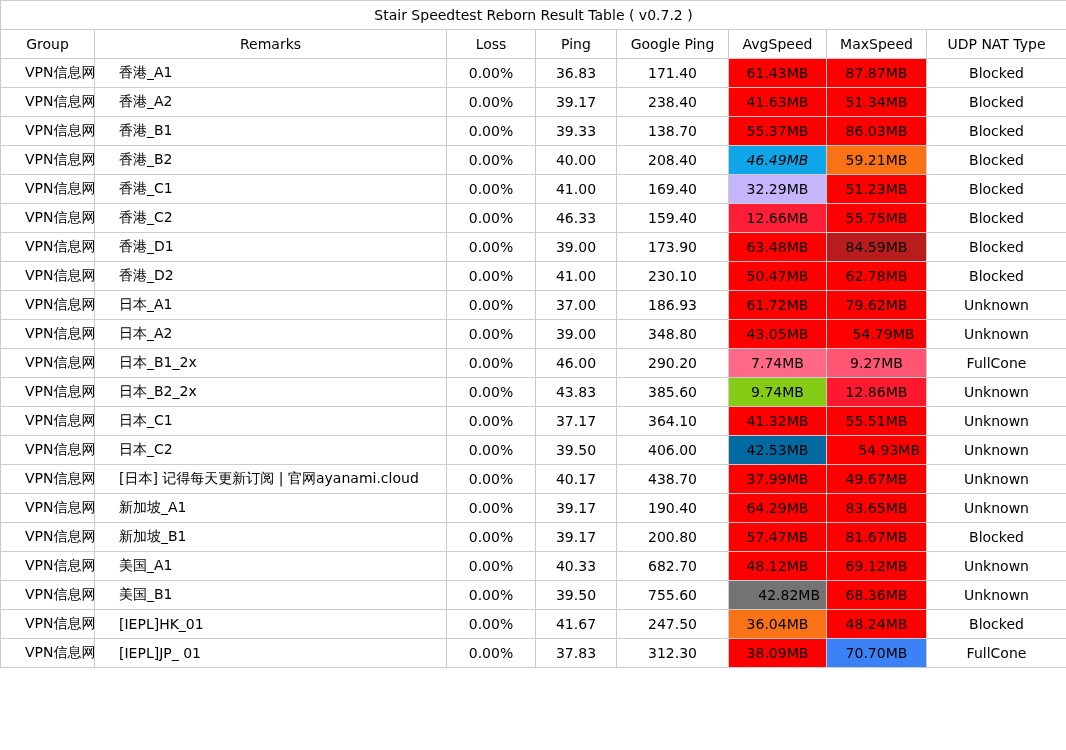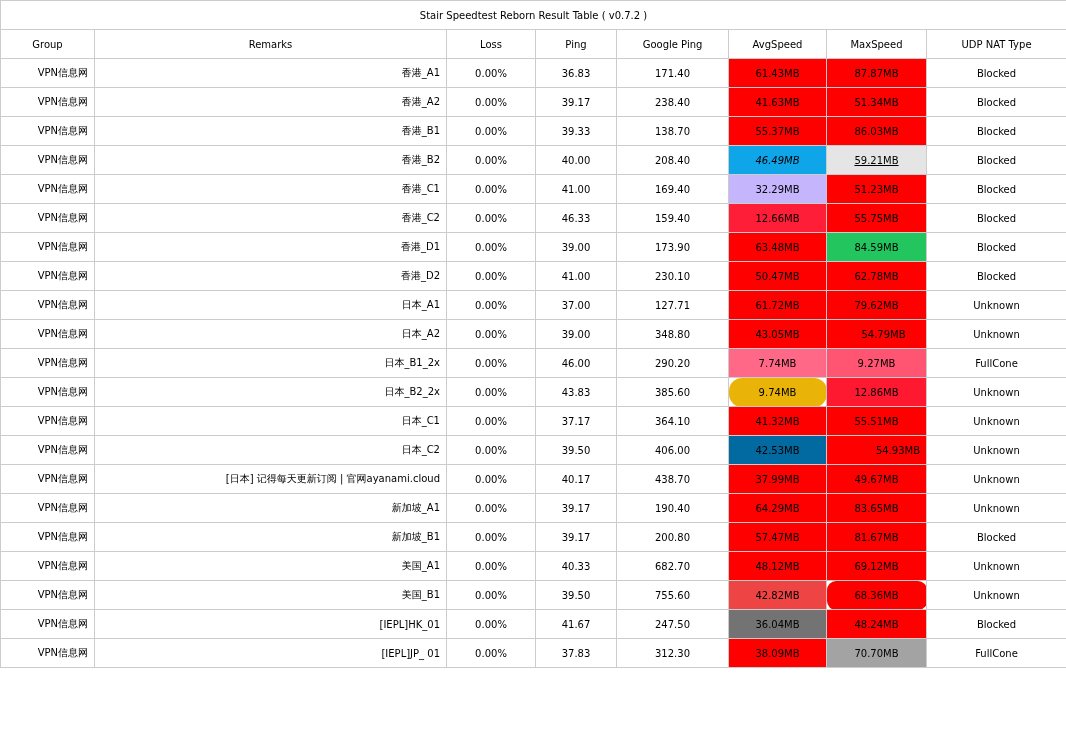--- a/index.html
+++ b/index.html
@@ -5,36 +5,36 @@
   html, body {
     margin: 0;
     padding: 0;
     background: #ffffff;
   }
   .result-table {
     width: 1066px;
     table-layout: fixed;
     border-collapse: collapse;
     font-family: "DejaVu Sans", "Liberation Sans", sans-serif;
-    font-size: 10px;
+    font-size: 14px;
     color: #000000;
   }
   .result-table th,
   .result-table td {
     border: 1px solid #cccccc;
     height: 29px;
     padding: 0 6px;
     font-weight: normal;
     text-align: center;
     white-space: nowrap;
     overflow: hidden;
     box-sizing: border-box;
   }
   .result-table .left {
-    text-align: right;
+    text-align: left;
     padding-left: 24px;
   }
   .title-cell {
     text-align: center;
   }
   .footer-cell {
     text-align: left;
   }
 </style>
 </head>
@@ -97,21 +97,21 @@
         <td style="background-color: rgb(255, 0, 0);">86.03MB</td>
         <td>Blocked</td>
       </tr>
       <tr>
         <td class="left">VPN信息网</td>
         <td class="left">香港_B2</td>
         <td>0.00%</td>
         <td>40.00</td>
         <td>208.40</td>
         <td style="background-color: #0ea5e9; font-style: italic;">46.49MB</td>
-        <td style="background-color: #e5e5e5; text-decoration: underline;">59.21MB</td>
+        <td style="background-color: #f97316;">59.21MB</td>
         <td>Blocked</td>
       </tr>
       <tr>
         <td class="left">VPN信息网</td>
         <td class="left">香港_C1</td>
         <td>0.00%</td>
         <td>41.00</td>
         <td>169.40</td>
         <td style="background-color: #c4b5fd; margin-top: 13px;">32.29MB</td>
         <td style="background-color: rgb(255, 0, 0);">51.23MB</td>
@@ -127,39 +127,39 @@
         <td style="background-color: rgb(255, 0, 0);">55.75MB</td>
         <td>Blocked</td>
       </tr>
       <tr>
         <td class="left">VPN信息网</td>
         <td class="left">香港_D1</td>
         <td>0.00%</td>
         <td>39.00</td>
         <td>173.90</td>
         <td style="background-color: rgb(255, 0, 0);">63.48MB</td>
-        <td style="background-color: #22c55e;">84.59MB</td>
+        <td style="background-color: #b91c1c;">84.59MB</td>
         <td>Blocked</td>
       </tr>
       <tr>
         <td class="left">VPN信息网</td>
         <td class="left">香港_D2</td>
         <td>0.00%</td>
         <td>41.00</td>
         <td>230.10</td>
         <td style="background-color: rgb(255, 0, 0);">50.47MB</td>
         <td style="background-color: rgb(255, 0, 0);">62.78MB</td>
         <td>Blocked</td>
       </tr>
       <tr>
         <td class="left">VPN信息网</td>
         <td class="left">日本_A1</td>
         <td>0.00%</td>
         <td>37.00</td>
-        <td>127.71</td>
+        <td>186.93</td>
         <td style="background-color: rgb(255, 0, 0);">61.72MB</td>
         <td style="background-color: rgb(255, 0, 0);">79.62MB</td>
         <td>Unknown</td>
       </tr>
       <tr>
         <td class="left">VPN信息网</td>
         <td class="left">日本_A2</td>
         <td>0.00%</td>
         <td>39.00</td>
         <td>348.80</td>
@@ -176,21 +176,21 @@
         <td style="background-color: rgb(255, 105, 135);">7.74MB</td>
         <td style="background-color: rgb(255, 85, 115);">9.27MB</td>
         <td>FullCone</td>
       </tr>
       <tr>
         <td class="left">VPN信息网</td>
         <td class="left">日本_B2_2x</td>
         <td>0.00%</td>
         <td>43.83</td>
         <td>385.60</td>
-        <td style="background-color: #eab308; border-radius: 13px;">9.74MB</td>
+        <td style="background-color: #84cc16;">9.74MB</td>
         <td style="background-color: rgb(255, 25, 48);">12.86MB</td>
         <td>Unknown</td>
       </tr>
       <tr>
         <td class="left">VPN信息网</td>
         <td class="left">日本_C1</td>
         <td>0.00%</td>
         <td>37.17</td>
         <td>364.10</td>
         <td style="background-color: rgb(255, 0, 0);">41.32MB</td>
@@ -246,40 +246,40 @@
         <td style="background-color: rgb(255, 0, 0);">48.12MB</td>
         <td style="background-color: rgb(255, 0, 0);">69.12MB</td>
         <td>Unknown</td>
       </tr>
       <tr>
         <td class="left">VPN信息网</td>
         <td class="left">美国_B1</td>
         <td>0.00%</td>
         <td>39.50</td>
         <td>755.60</td>
-        <td style="background-color: #ef4444;">42.82MB</td>
-        <td style="background-color: rgb(255, 0, 0); border-radius: 9px;">68.36MB</td>
+        <td style="background-color: #737373; text-align: right;">42.82MB</td>
+        <td style="background-color: rgb(255, 0, 0);">68.36MB</td>
         <td>Unknown</td>
       </tr>
       <tr>
         <td class="left">VPN信息网</td>
         <td class="left">[IEPL]HK_01</td>
         <td>0.00%</td>
         <td>41.67</td>
         <td>247.50</td>
-        <td style="background-color: #737373; margin-left: 19px;">36.04MB</td>
+        <td style="background-color: #f97316; margin-left: 19px;">36.04MB</td>
         <td style="background-color: rgb(255, 0, 0);">48.24MB</td>
         <td>Blocked</td>
       </tr>
       <tr>
         <td class="left">VPN信息网</td>
         <td class="left">[IEPL]JP_ 01</td>
         <td>0.00%</td>
         <td>37.83</td>
         <td>312.30</td>
         <td style="background-color: rgb(255, 0, 0);">38.09MB</td>
-        <td style="background-color: #a3a3a3;">70.70MB</td>
+        <td style="background-color: #3b82f6;">70.70MB</td>
         <td>FullCone</td>
       </tr>
     </tbody>
   <tfoot>
   </tfoot>
 </table>
 
 </body></html>

